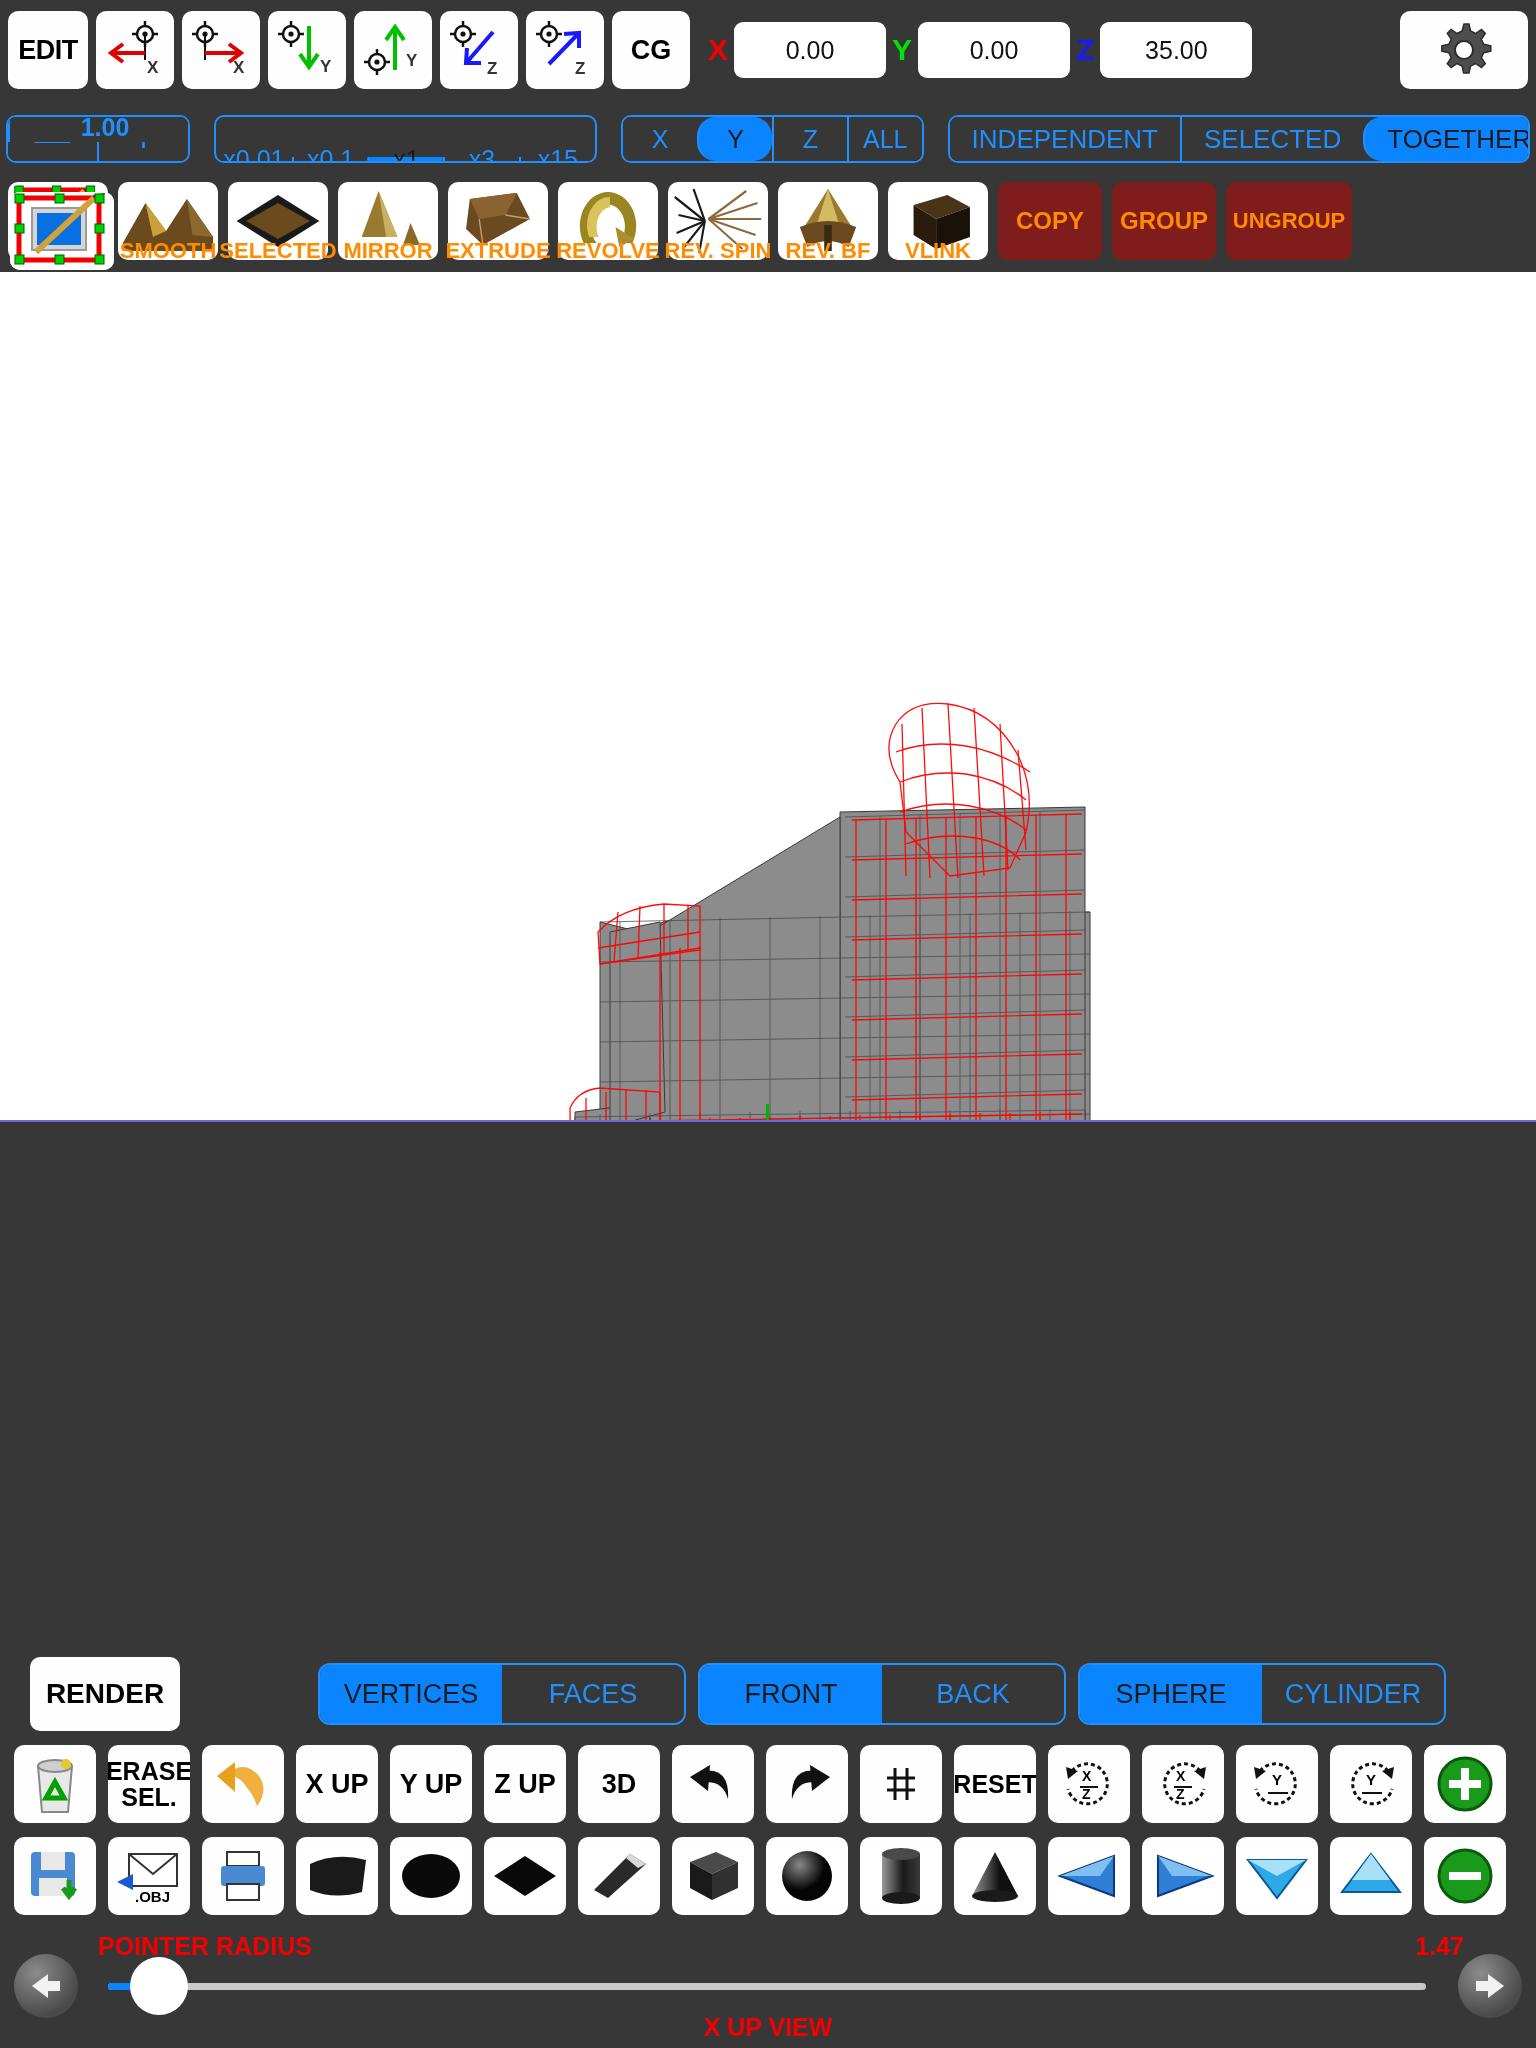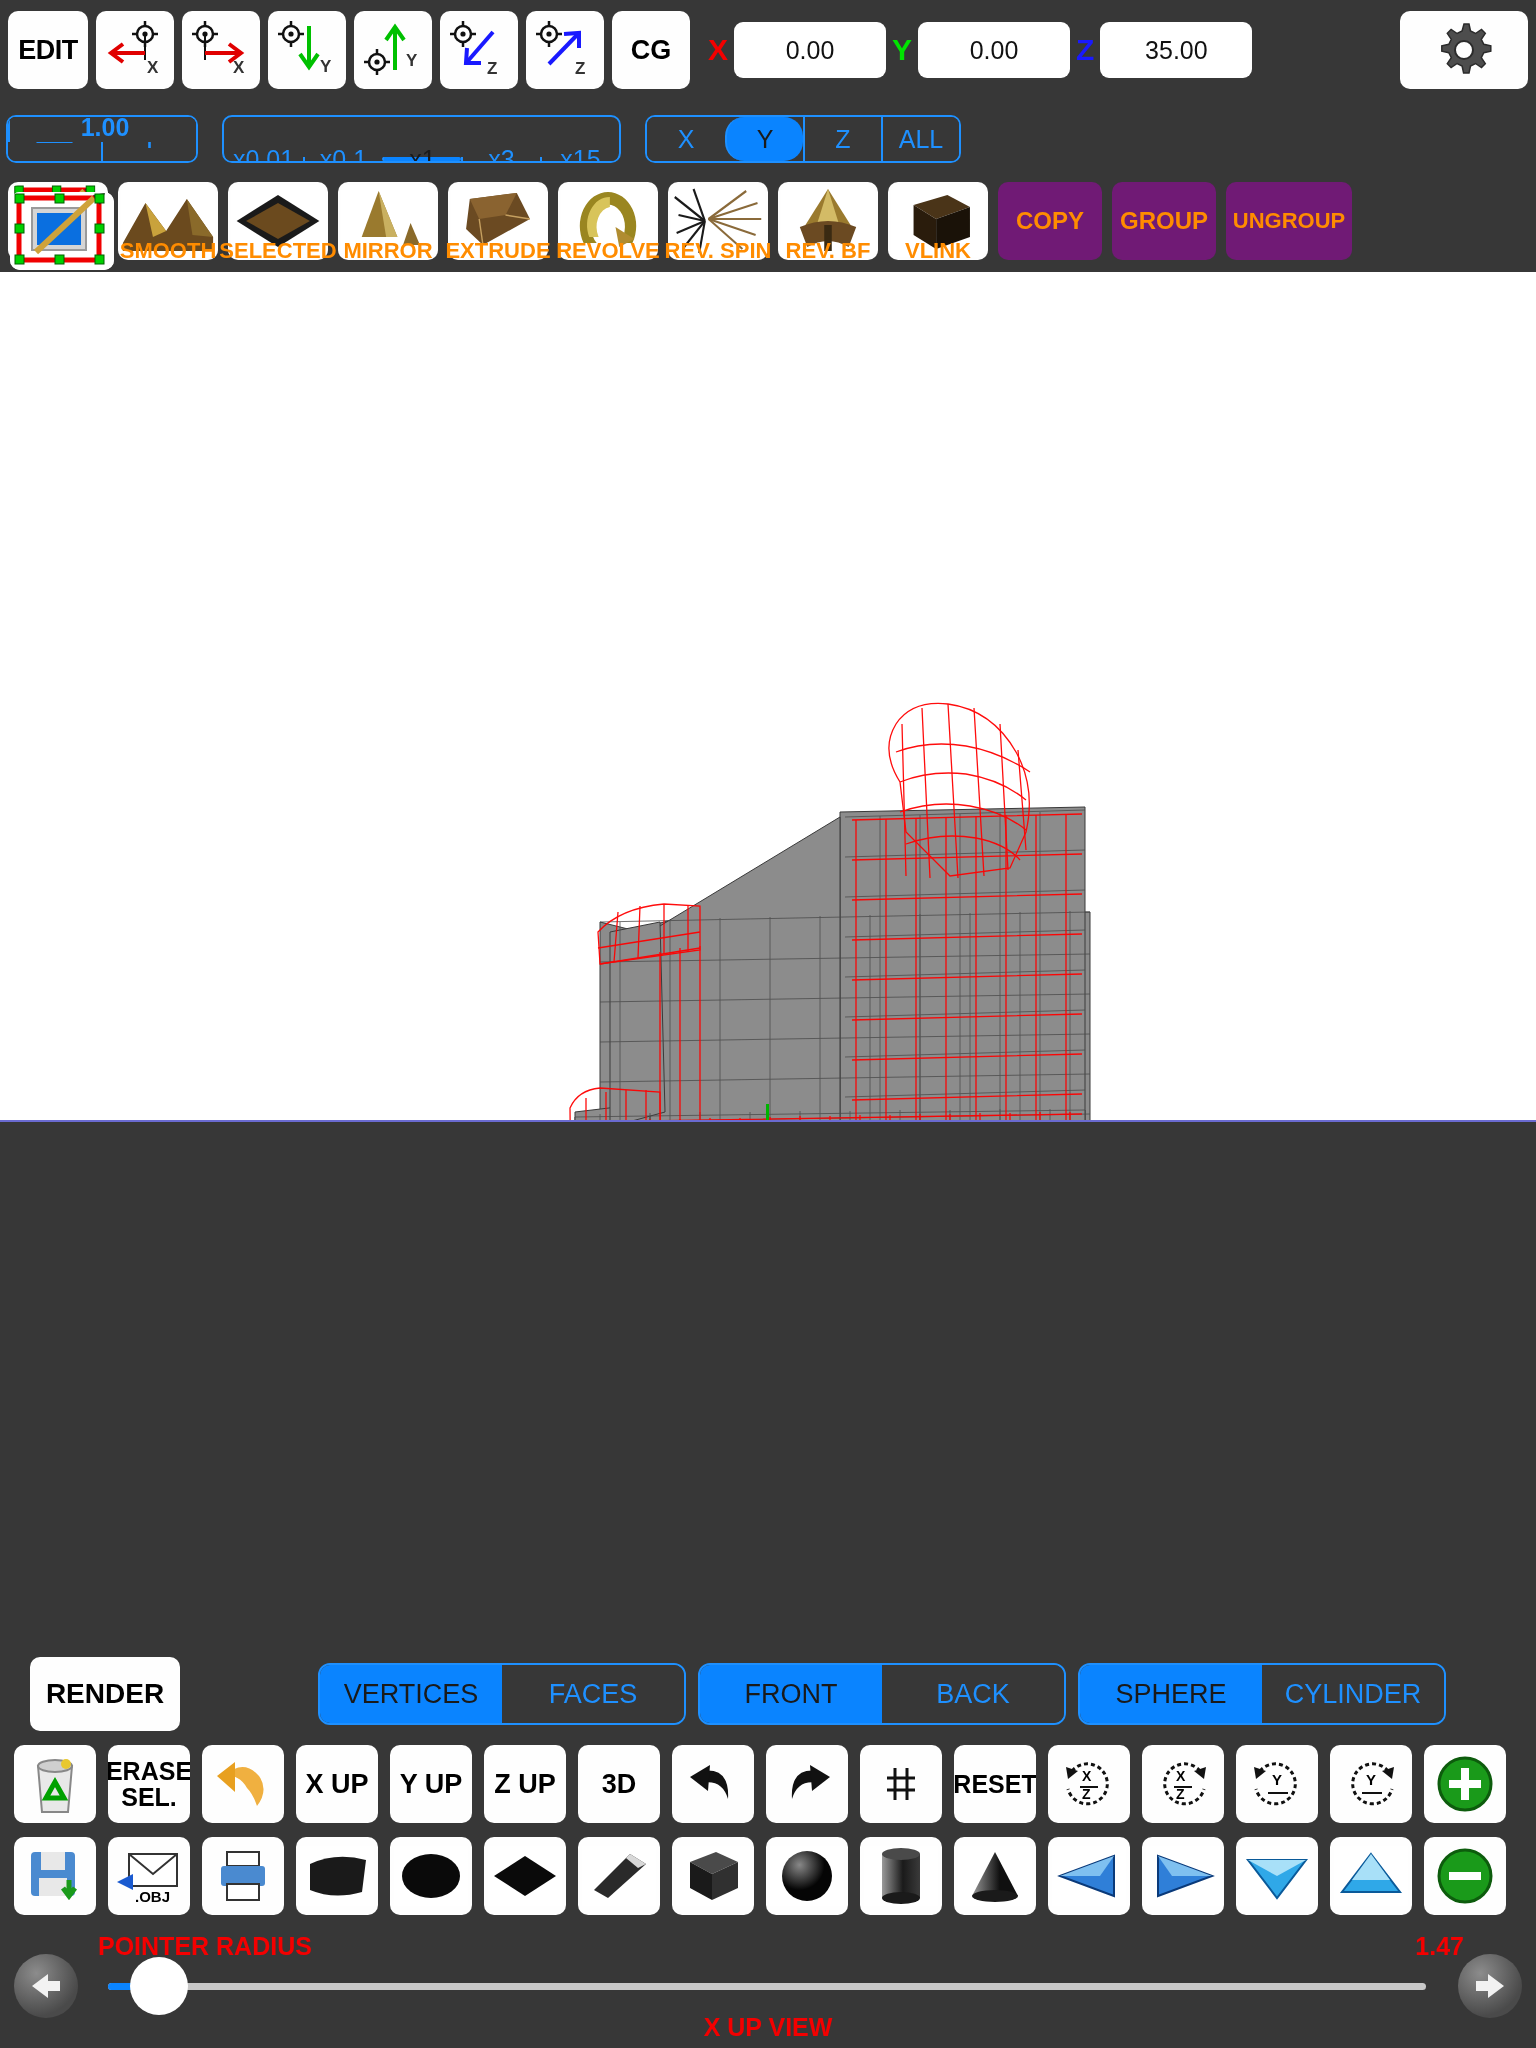--- a/index.html
+++ b/index.html
@@ -52,21 +52,21 @@
 
   
   .row3 { position: absolute; left: 0; top: 182px; width: 1536px; height: 82px;
           display: flex; align-items: flex-start; padding: 0 8px; gap: 10px; }
   .thumbbtn { position: relative; width: 100px; height: 78px; background: #fefefe;
               border-radius: 10px; overflow: visible; flex: none; }
   .thumbbtn .art { position: absolute; inset: 3px; border-radius: 7px; overflow: hidden; }
   .thumbbtn .cap { position: absolute; left: -22px; right: -22px; bottom: -4px;
                    text-align: center; color: #ff8c00; font-size: 22px;
                    font-weight: bold; white-space: nowrap; }
-  .txtbtn { width: 104px; height: 78px; background: #701a75; border-radius: 10px;
+  .txtbtn { width: 104px; height: 78px; background: #7f1d1d; border-radius: 10px;
             display: flex; align-items: center; justify-content: center;
             color: #ff8c00; font-size: 24px; font-weight: bold; flex: none; }
   .txtbtn.wide { width: 126px; font-size: 22px; }
 
   
   .sidebar { position: absolute; left: 10px; top: 192px; width: 108px; }
   .sbitem { position: relative; width: 104px; margin-bottom: 26px; }
   .sbitem .box { width: 104px; height: 78px; background: #fefefe; border-radius: 10px;
                  overflow: hidden; position: relative; }
   .sbitem .cap { position: absolute; left: -14px; right: -30px; top: 76px;
@@ -271,20 +271,25 @@
       <div>x15</div>
     </div>
 
     <div class="seg axseg">
       <div>X</div>
       <div class="on">Y</div>
       <div>Z</div>
       <div>ALL</div>
     </div>
 
+    <div class="seg modeseg">
+      <div>INDEPENDENT</div>
+      <div>SELECTED</div>
+      <div class="on">TOGETHER</div>
+    </div>
   </div>
 
   <div class="row3">
     <div class="thumbbtn">
       <div class="art" style="background:#fff">
         <svg width="100%" height="100%" viewBox="0 0 100 72" preserveAspectRatio="none">
           <rect x="8" y="5" width="76" height="58" fill="none" stroke="#f00000" stroke-width="5"></rect>
           <rect x="20" y="14" width="52" height="40" fill="#d5d5d5" stroke="#9a9a9a" stroke-width="2"></rect>
           <rect x="25" y="19" width="42" height="30" fill="#0a6fe0"></rect>
           <line x1="24" y1="56" x2="78" y2="6" stroke="#cfa23a" stroke-width="6"></line>

